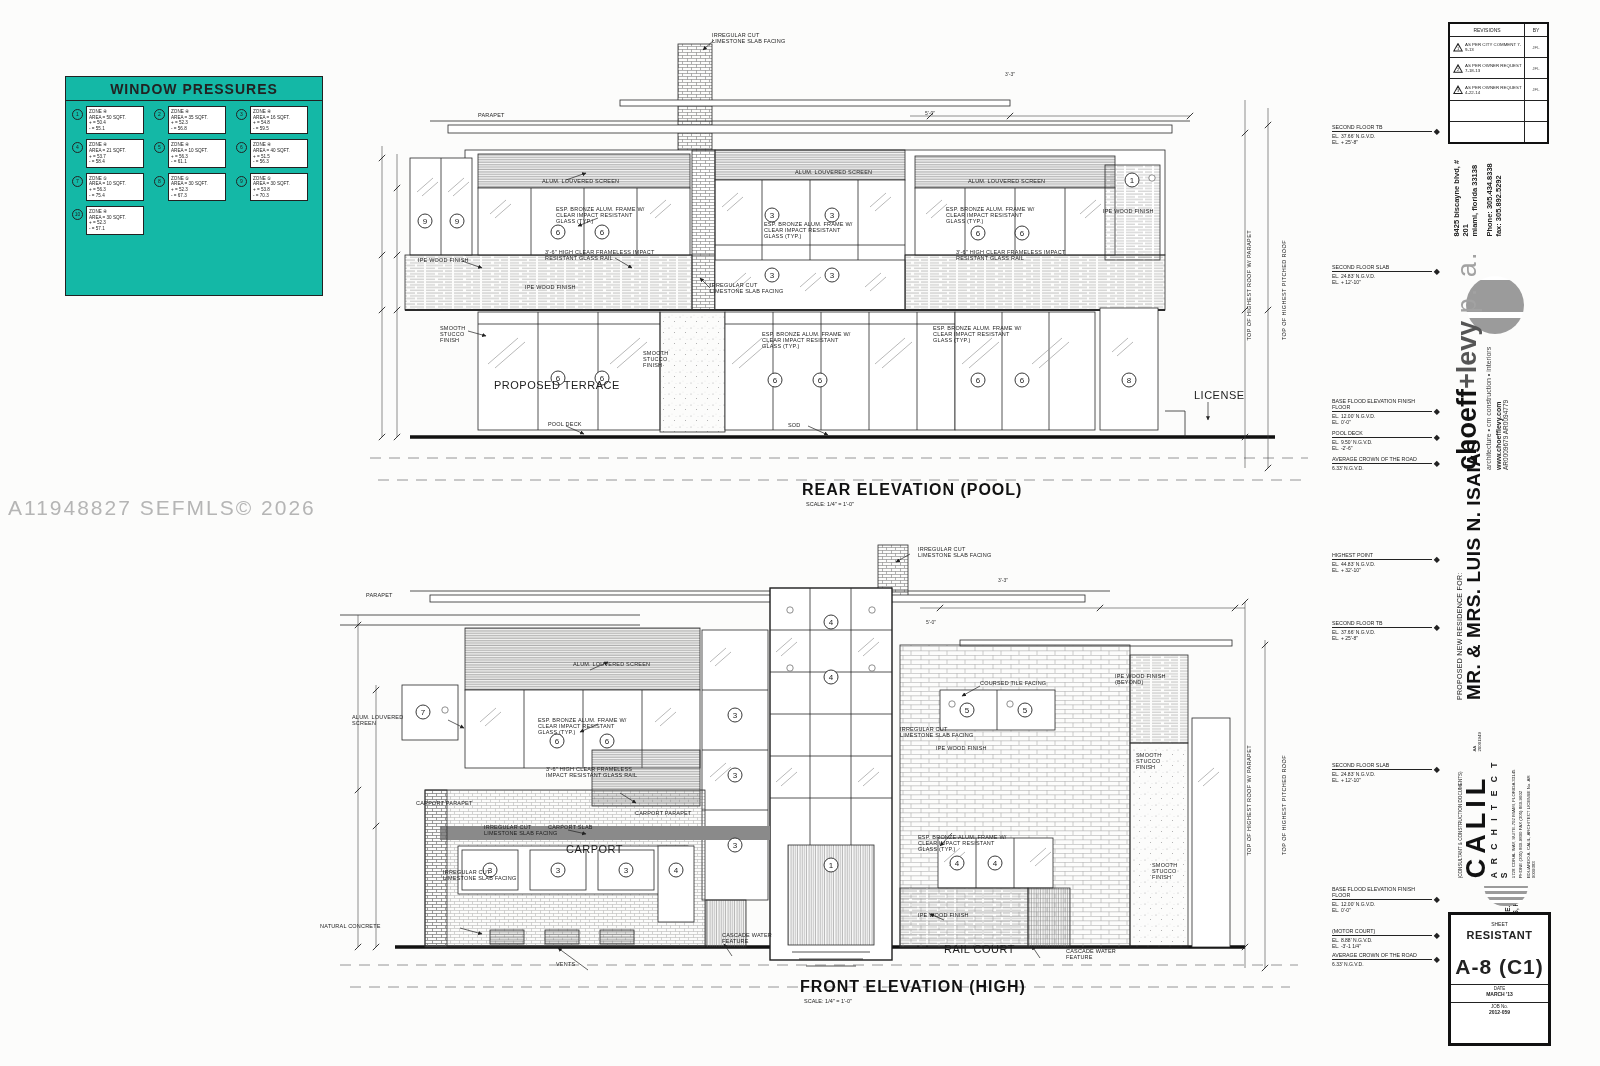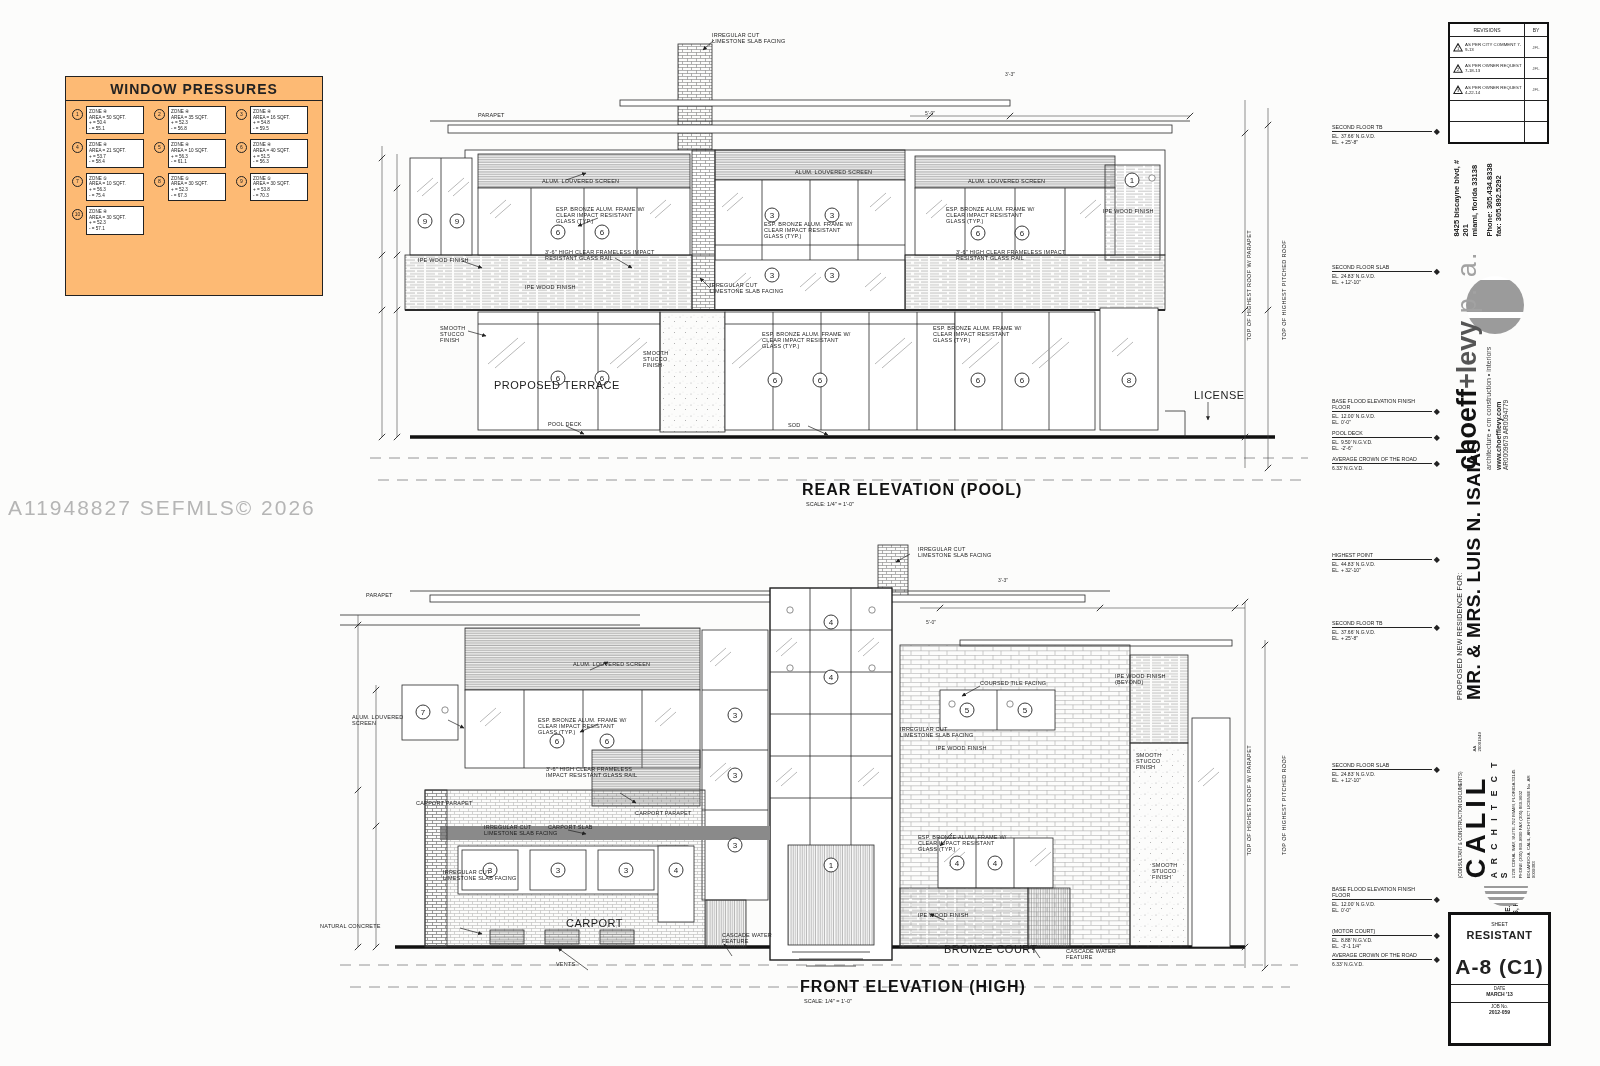--- a/index.html
+++ b/index.html
@@ -1,21 +1,21 @@
 <!DOCTYPE html>
 <html><head>
 <meta charset="utf-8">
 <style>
   html,body{margin:0;padding:0;}
   body{width:1600px;height:1066px;position:relative;background:#fcfcfb;overflow:hidden;
        font-family:"Liberation Sans",sans-serif;color:#222;}
   
   .watermark{position:absolute;left:8px;top:496px;font-size:21px;letter-spacing:2px;color:#b5b5b5;}
   
-  .wp{position:absolute;left:65px;top:76px;width:256px;height:218px;border:1.5px solid #222;background:#fdba74;}
+  .wp{position:absolute;left:65px;top:76px;width:256px;height:218px;border:1.5px solid #222;background:#14b8a6;}
   .wp-title{font-size:14px;font-weight:bold;letter-spacing:1px;text-align:center;padding:4px 0 3px;
             border-bottom:1.2px solid #222;}
   .wp-grid{display:grid;grid-template-columns:1fr 1fr 1fr;padding:5px 4px 2px 6px;row-gap:5px;}
   .wp-item{display:flex;gap:3px;align-items:flex-start;}
   .wp-num{flex:0 0 auto;width:9px;height:9px;border:.8px solid #222;border-radius:50%;
           font-size:5px;line-height:9px;text-align:center;margin-top:3px;}
   .wp-box{border:.8px solid #222;font-size:4.6px;line-height:5.6px;padding:2px 2px;min-width:52px;background:#fff;}
   
   svg.elev{position:absolute;overflow:visible;}
   .o{stroke:#2a2a2a;stroke-width:.8;fill:#fff;}
@@ -680,26 +680,26 @@
 <div class="ann" style="left:366px;top:592px">PARAPET</div>
 <div class="ann" style="left:573px;top:661px">ALUM. LOUVERED SCREEN</div>
 <div class="ann" style="left:352px;top:714px;width:60px">ALUM. LOUVERED SCREEN</div>
 <div class="ann" style="left:538px;top:717px;width:96px">ESP. BRONZE ALUM. FRAME W/ CLEAR IMPACT RESISTANT GLASS (TYP.)</div>
 <div class="ann" style="left:546px;top:766px;width:104px">3'-6" HIGH CLEAR FRAMELESS IMPACT RESISTANT GLASS RAIL</div>
 <div class="ann" style="left:416px;top:800px;width:60px">CARPORT PARAPET</div>
 <div class="ann" style="left:635px;top:810px;width:60px">CARPORT PARAPET</div>
 <div class="ann" style="left:548px;top:824px">CARPORT SLAB</div>
 <div class="ann" style="left:484px;top:824px;width:78px">IRREGULAR CUT LIMESTONE SLAB FACING</div>
 <div class="ann" style="left:443px;top:869px;width:78px">IRREGULAR CUT LIMESTONE SLAB FACING</div>
-<div class="ann big" style="left:566px;top:920px">CARPORT</div>
+<div class="ann big" style="left:566px;top:846px">CARPORT</div>
 <div class="ann" style="left:320px;top:923px">NATURAL CONCRETE</div>
 <div class="ann" style="left:556px;top:961px">VENTS</div>
 <div class="ann" style="left:722px;top:932px;width:52px">CASCADE WATER FEATURE</div>
 <div class="ann" style="left:1066px;top:948px;width:52px">CASCADE WATER FEATURE</div>
-<div class="ann big" style="left:944px;top:946px">BRONZE COURT</div>
+<div class="ann big" style="left:944px;top:946px">RAIL COURT</div>
 <div class="ann" style="left:980px;top:680px">COURSED TILE FACING</div>
 <div class="ann" style="left:1115px;top:673px;width:52px">IPE WOOD FINISH (BEYOND)</div>
 <div class="ann" style="left:900px;top:726px;width:78px">IRREGULAR CUT LIMESTONE SLAB FACING</div>
 <div class="ann" style="left:936px;top:745px">IPE WOOD FINISH</div>
 <div class="ann" style="left:918px;top:834px;width:96px">ESP. BRONZE ALUM. FRAME W/ CLEAR IMPACT RESISTANT GLASS (TYP.)</div>
 <div class="ann" style="left:918px;top:912px">IPE WOOD FINISH</div>
 <div class="ann" style="left:1136px;top:752px;width:44px">SMOOTH STUCCO FINISH</div>
 <div class="ann" style="left:1152px;top:862px;width:44px">SMOOTH STUCCO FINISH</div>
 <div class="dimt" style="left:926px;top:619px">5'-0"</div>
 <div class="dimt" style="left:998px;top:577px">3'-3"</div>

